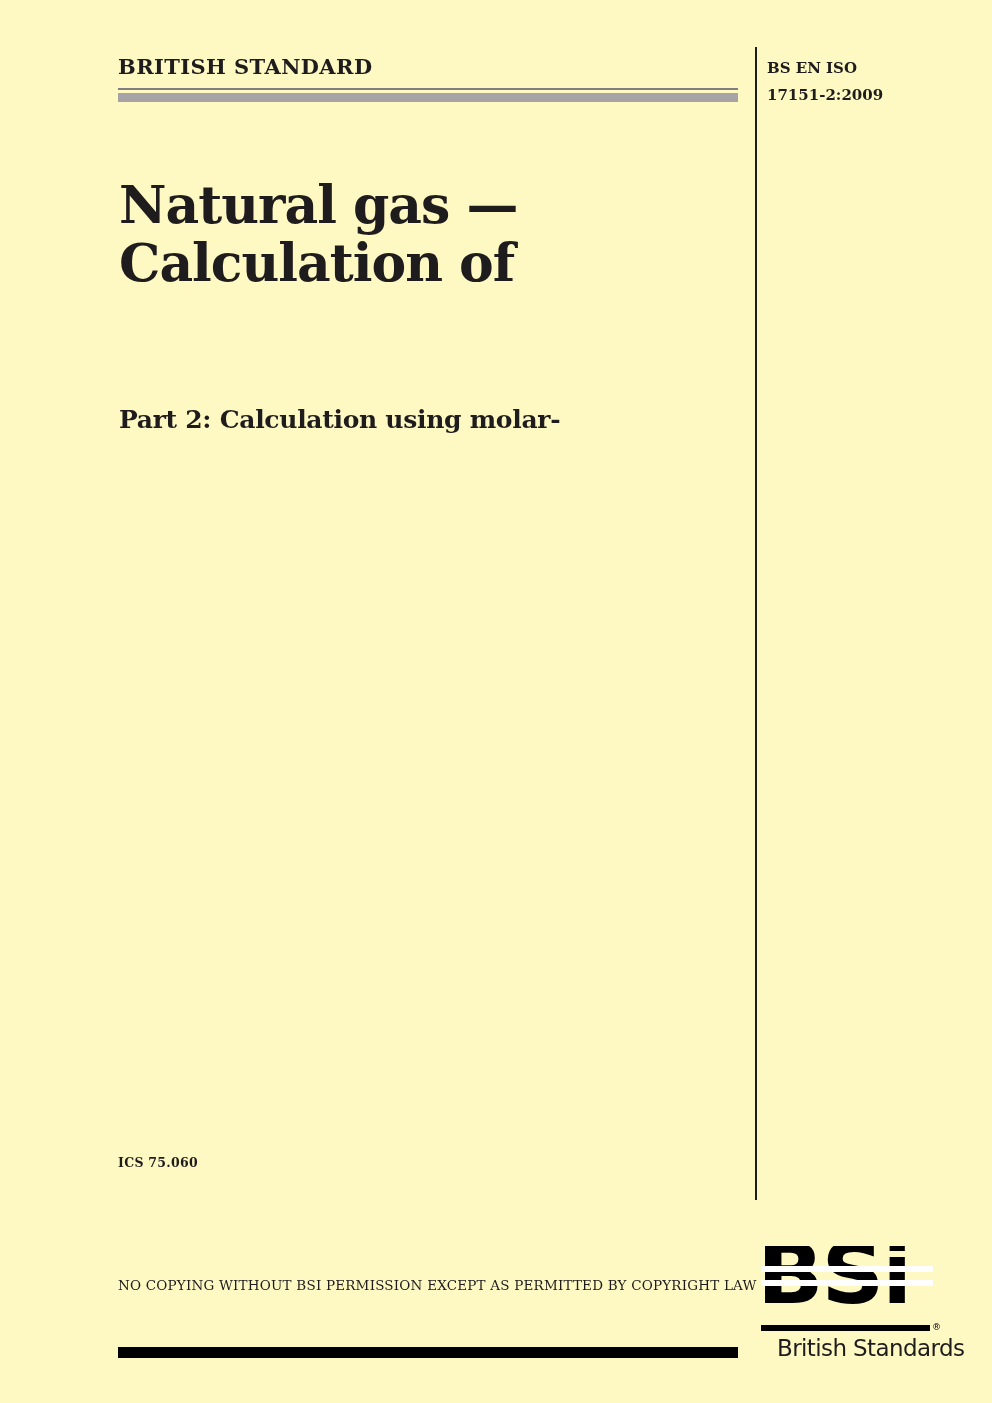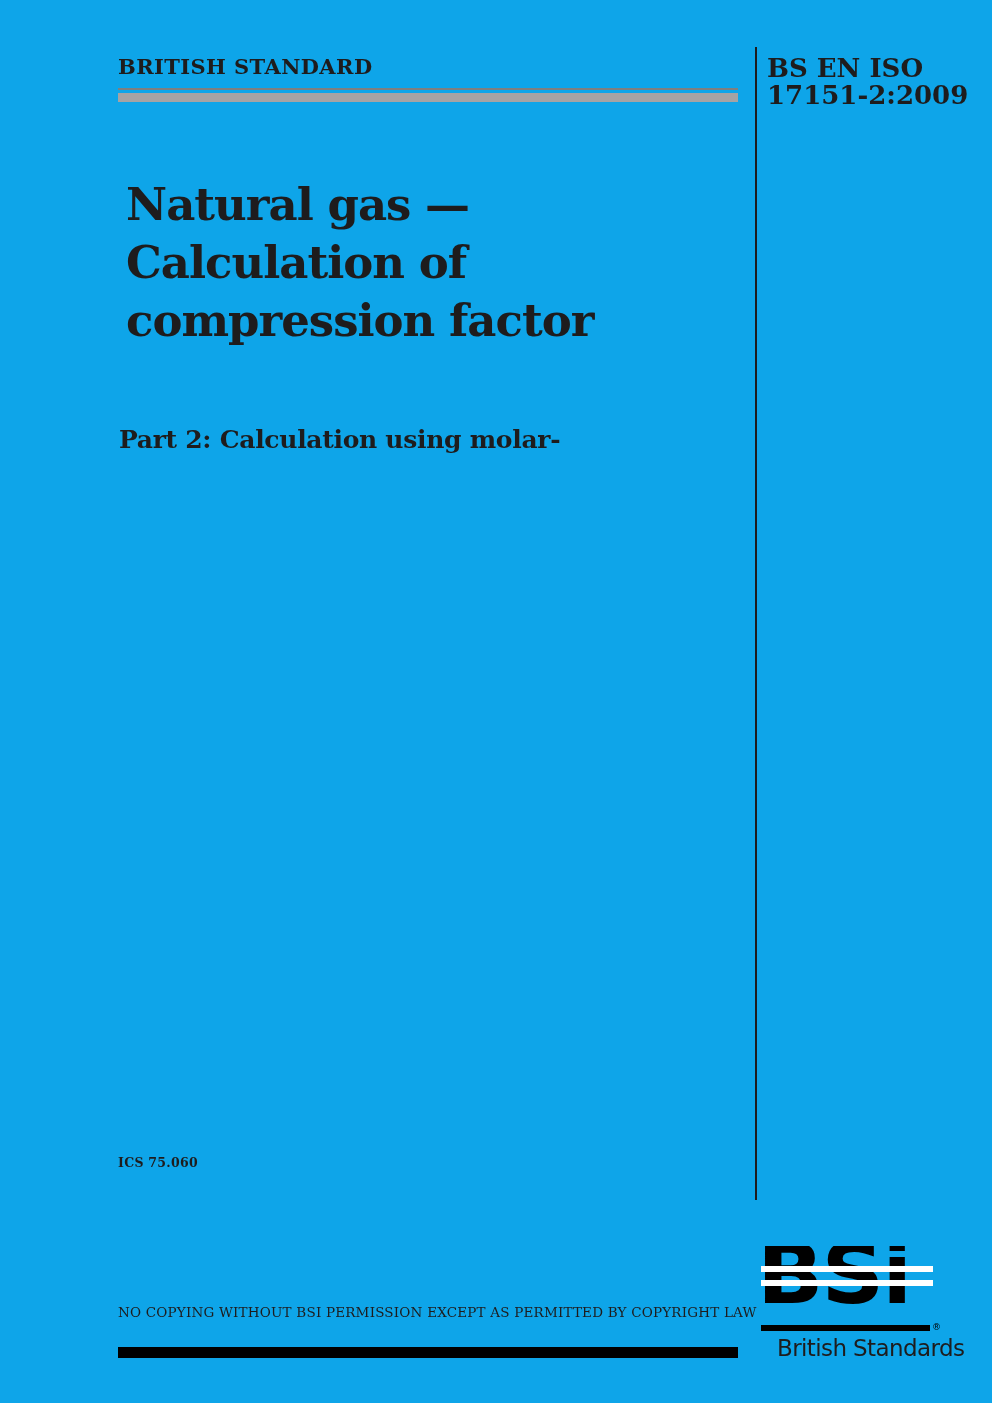--- a/index.html
+++ b/index.html
@@ -4,21 +4,21 @@
 <style>
   html, body {
     margin: 0;
     padding: 0;
     background: #ffffff;
   }
   .page {
     position: relative;
     width: 992px;
     height: 1403px;
-    background: #0ea5e9;
+    background: #fef9c3;
     overflow: hidden;
     font-family: "DejaVu Serif", serif;
     color: #1e1c1d;
   }
 
   
   .standard-label {
     position: absolute;
     left: 118px;
     top: 54px;
@@ -48,64 +48,63 @@
     left: 755px;
     top: 47px;
     width: 2px;
     height: 1153px;
     background: #1e1c1d;
   }
   .doc-number {
     position: absolute;
     left: 767px;
     top: 55px;
-    font-size: 26px;
+    font-size: 15px;
     font-weight: bold;
     line-height: 27px;
     white-space: nowrap;
   }
 
   
   .doc-title {
     position: absolute;
-    left: 126px;
+    left: 119px;
     top: 176px;
-    font-size: 45px;
+    font-size: 52px;
     font-weight: bold;
     line-height: 58px;
     letter-spacing: -1px;
     white-space: nowrap;
   }
   .doc-subtitle {
     position: absolute;
     left: 119px;
     top: 403px;
     font-size: 25px;
     font-weight: bold;
     line-height: 33px;
     letter-spacing: -0.3px;
     white-space: nowrap;
-    margin-top: 20px;
   }
 
   
   .ics-code {
     position: absolute;
     left: 118px;
     top: 1155px;
     font-size: 12.5px;
     letter-spacing: 0.3px;
     font-weight: bold;
   }
 
   
   .copyright-notice {
     position: absolute;
     left: 118px;
-    top: 1304px;
+    top: 1277px;
     font-size: 13.5px;
     letter-spacing: 0.2px;
     white-space: nowrap;
   }
   .footer-bar {
     position: absolute;
     left: 118px;
     top: 1347px;
     width: 620px;
     height: 11px;
@@ -188,21 +187,20 @@
   <div class="vertical-rule"></div>
 
   <div class="doc-number">
     <div>BS EN ISO</div>
     <div>17151-2:2009</div>
   </div>
 
   <div class="doc-title">
     <div>Natural gas —</div>
     <div>Calculation of</div>
-    <div>compression factor</div>
   </div>
 
   <div class="doc-subtitle">
     <div>Part 2: Calculation using molar-</div>
   </div>
 
   <div class="ics-code">ICS 75.060</div>
 
   <div class="copyright-notice">NO COPYING WITHOUT BSI PERMISSION EXCEPT AS PERMITTED BY COPYRIGHT LAW</div>
   <div class="footer-bar"></div>

